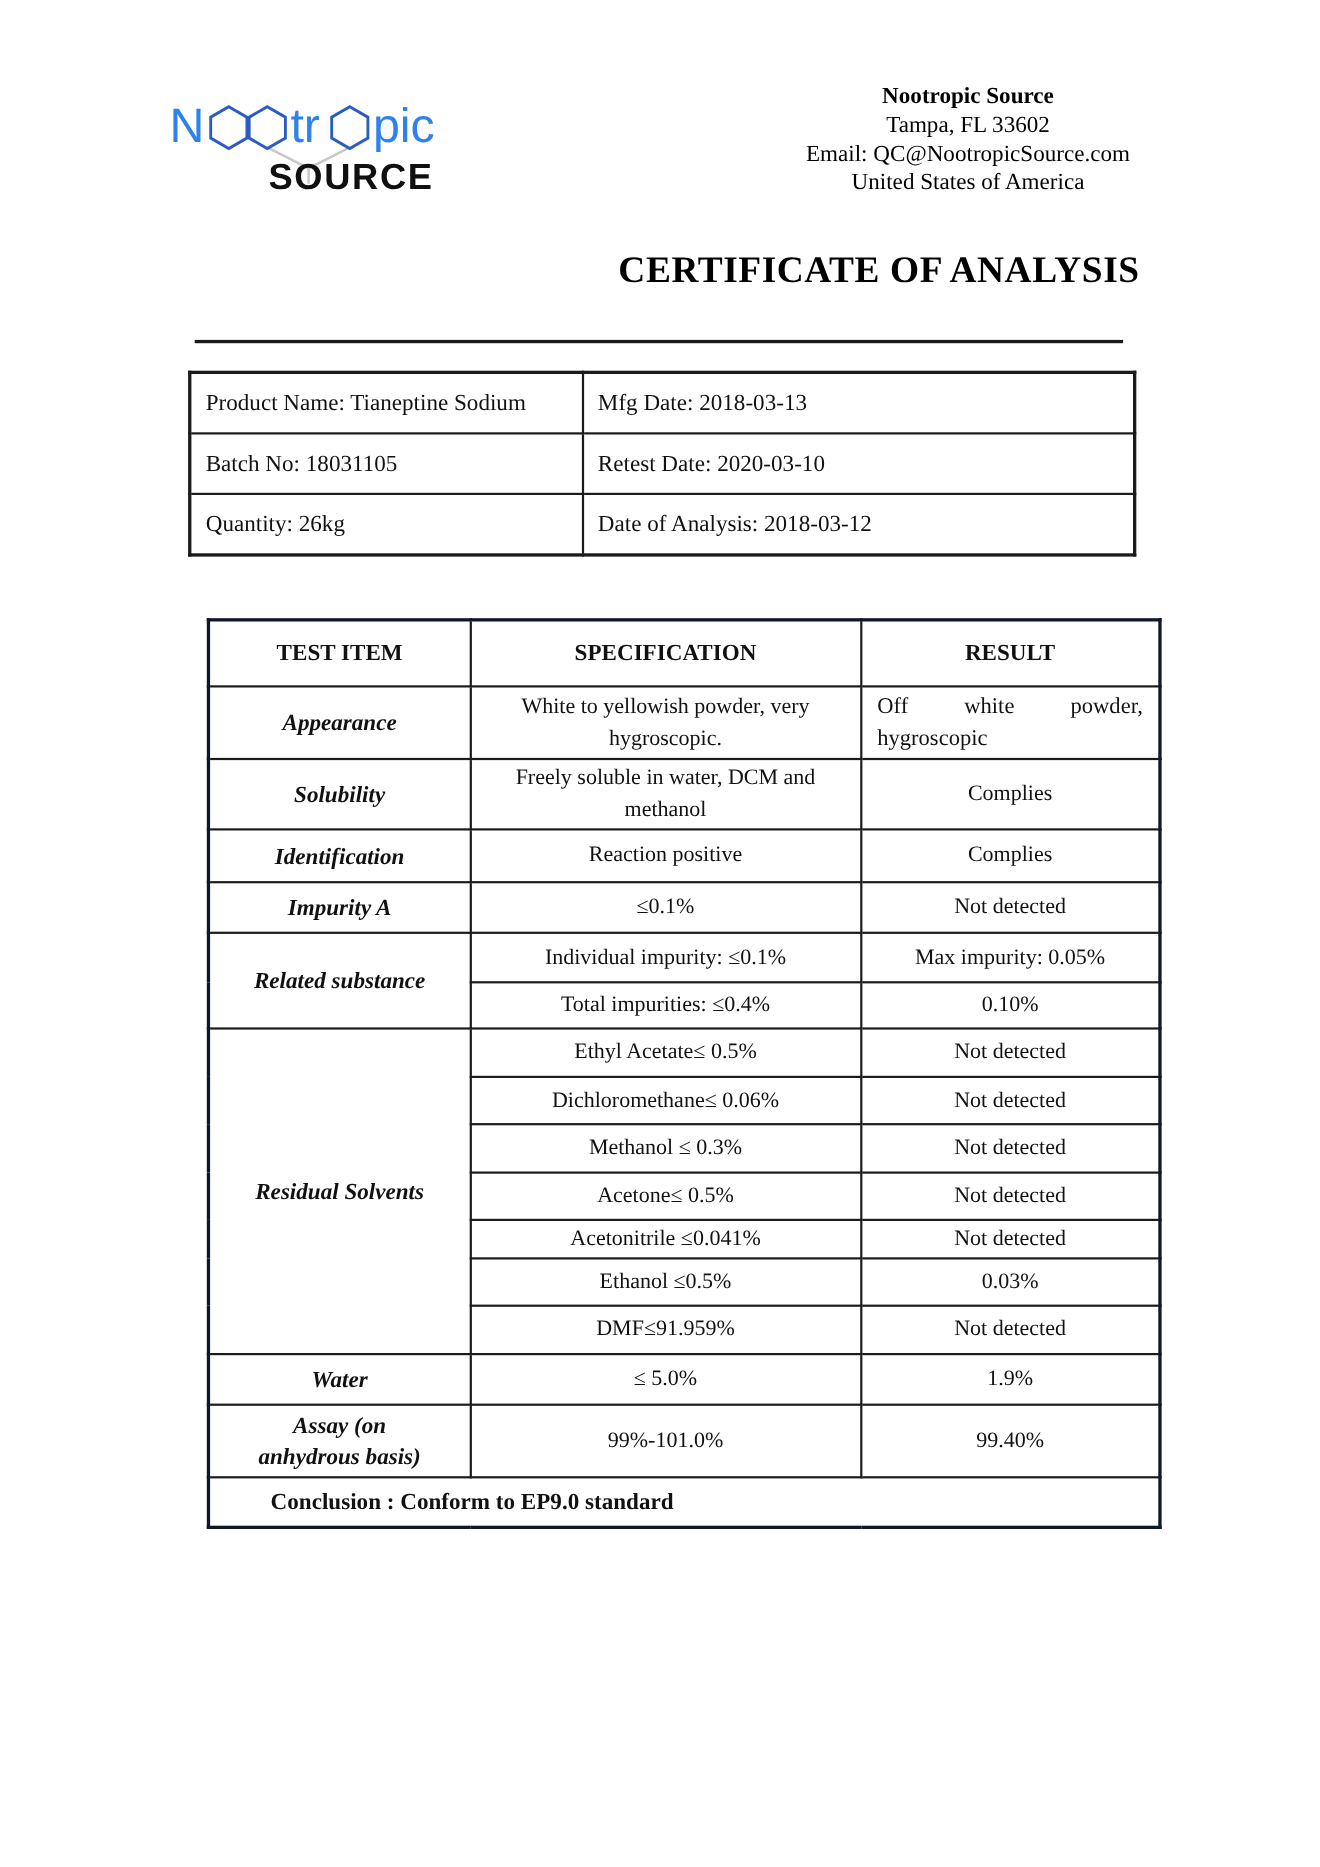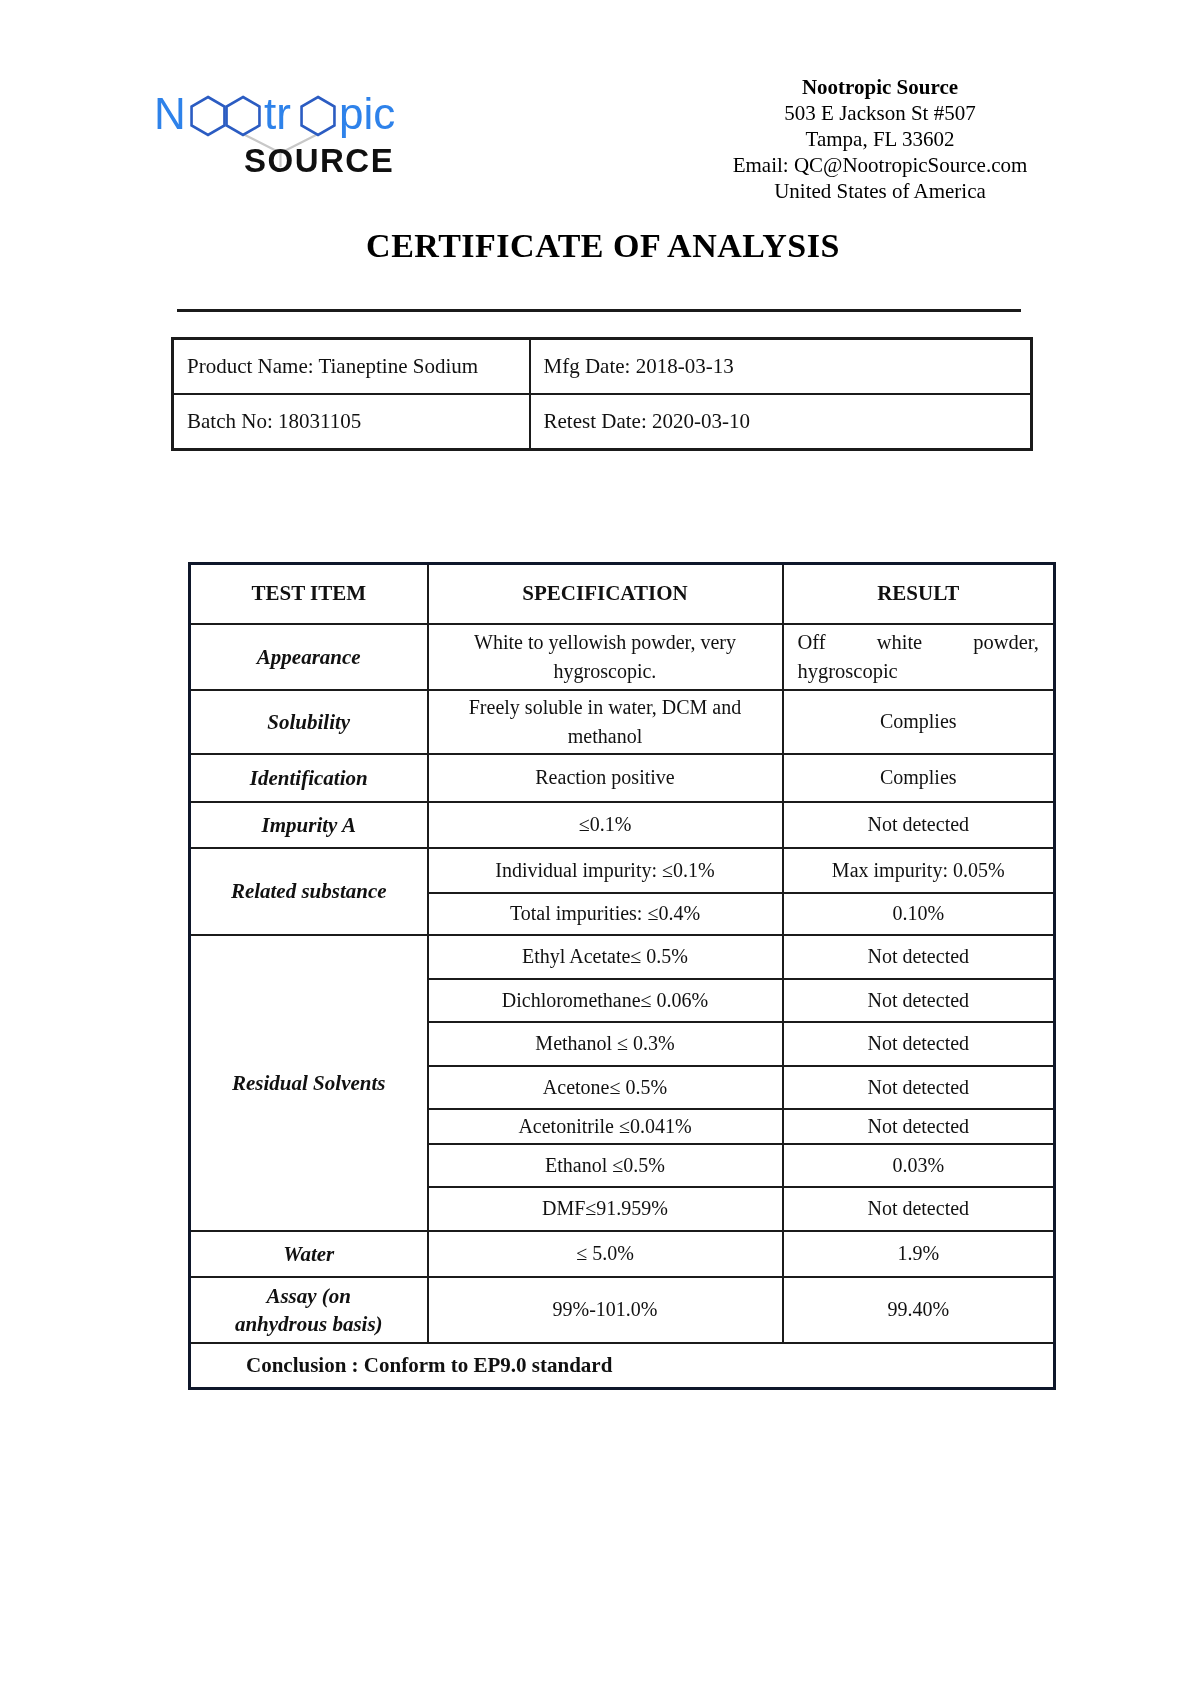--- a/index.html
+++ b/index.html
@@ -17,21 +17,21 @@
 
   .address {
     position:absolute; left:712px; top:74px; width:336px;
     text-align:center; font-size:21px; line-height:26px; color:#000;
   }
   .address .co-name { font-weight:700; }
 
   
   .title {
     position:absolute; left:170px; top:227px; width:866px;
-    text-align:center; font-size:34px; font-weight:700; letter-spacing:0.5px; color:#000;
+    text-align:right; font-size:34px; font-weight:700; letter-spacing:0.5px; color:#000;
   }
   .title-rule {
     position:absolute; left:177px; top:309px; width:844px; height:3px; background:#1b1b1b;
   }
 
   
   table { border-collapse:collapse; table-layout:fixed; background:#fff; }
   td, th { border:2px solid #1b1b1b; vertical-align:middle; overflow:hidden;margin-left:34px; }
 
   .info-table { position:absolute; left:171px; top:337px; width:859px; border:3px solid #1b1b1b; }
@@ -70,21 +70,20 @@
       <text class="logo-word" x="120" y="53" fill="#2e82ea">tr</text>
       <polygon points="174,21 190.45,30.5 190.45,49.5 174,59 157.55,49.5 157.55,30.5" fill="none" stroke-width="2.6" stroke="#2b5cc2"></polygon>
       <text class="logo-word" x="195" y="53" fill="#2e82ea">pic</text>
 
       <text class="logo-source" x="100" y="96" fill="#101010">SOURCE</text>
     </svg>
   </div>
 
   <div class="address">
     <div class="co-name">Nootropic Source</div>
-    <div>503 E Jackson St #507</div>
     <div>Tampa, FL 33602</div>
     <div>Email: QC@NootropicSource.com</div>
     <div>United States of America</div>
   </div>
 
   <div class="title">CERTIFICATE OF ANALYSIS</div>
   <div class="title-rule"></div>
 
   <table class="info-table">
     <colgroup>
@@ -92,20 +91,24 @@
         <col class="info-col-r">
       </colgroup>
     <tbody>
       <tr>
         <td>Product Name: Tianeptine Sodium</td>
         <td>Mfg Date: 2018-03-13</td>
       </tr>
       <tr>
         <td>Batch No: 18031105</td>
         <td>Retest Date: 2020-03-10</td>
+      </tr>
+      <tr>
+        <td>Quantity: 26kg</td>
+        <td>Date of Analysis: 2018-03-12</td>
       </tr>
     </tbody>
   </table>
 
   <table class="main-table">
     <colgroup>
         <col class="col-item">
         <col class="col-spec">
         <col class="col-result">
       </colgroup>

